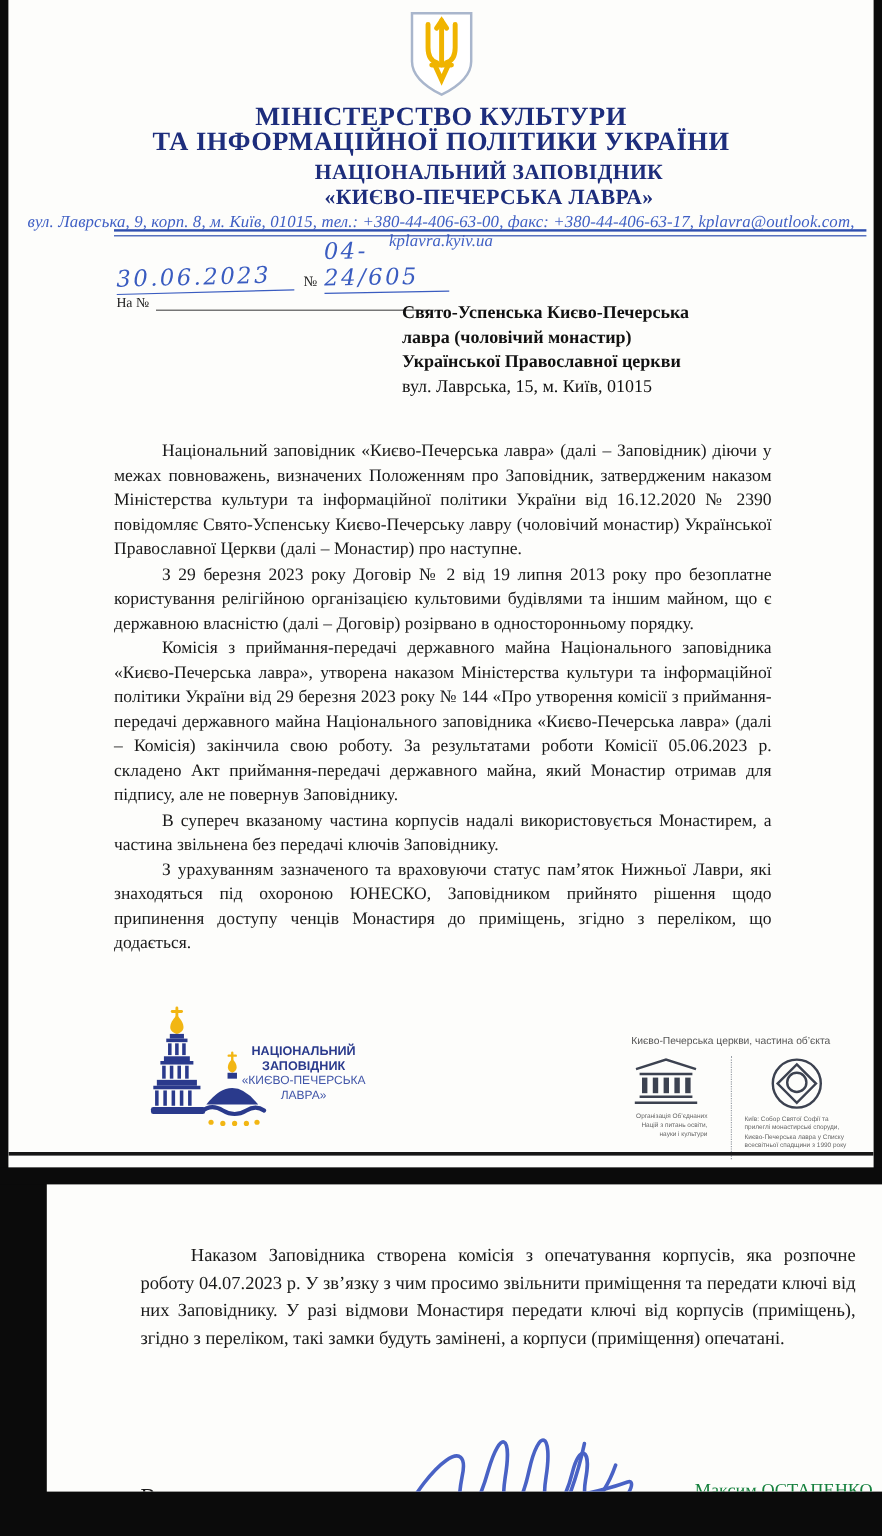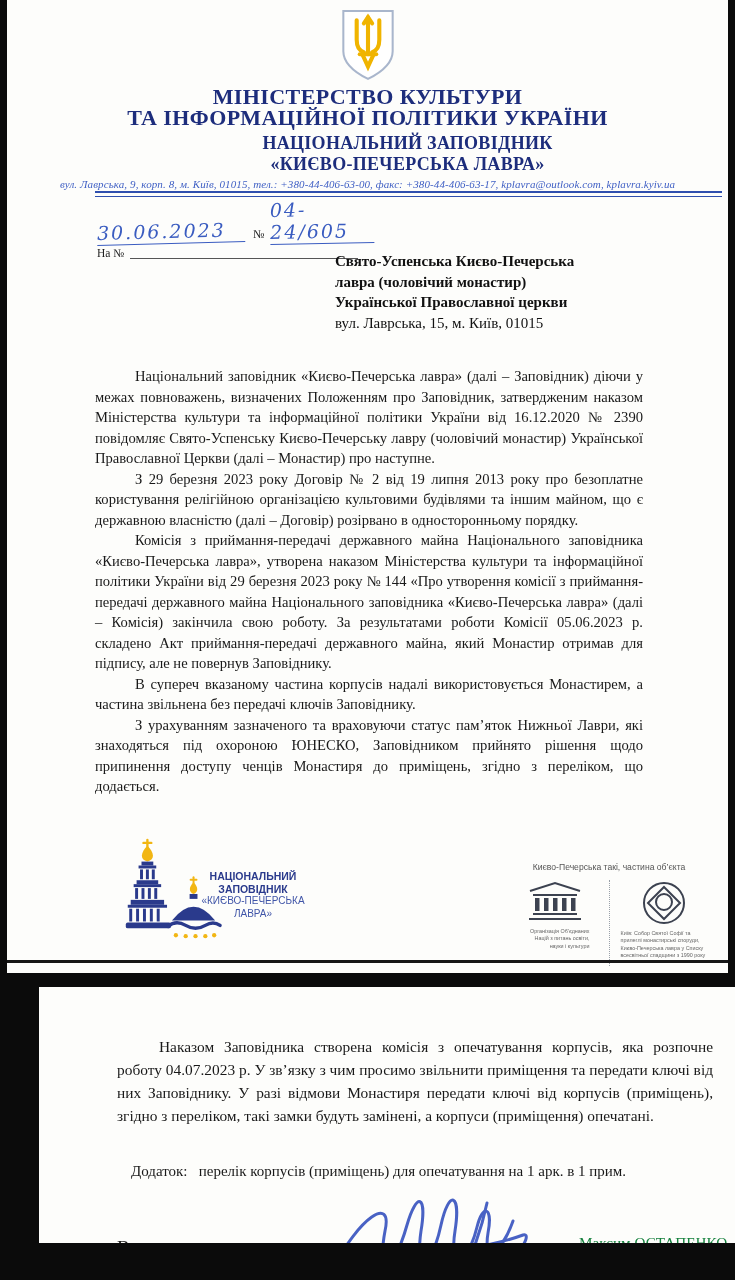--- a/index.html
+++ b/index.html
@@ -9,21 +9,21 @@
   .page2{top:987px;height:256px;margin-left:32px;}
   .gap{position:absolute;left:0;top:973px;width:735px;height:14px;background:#0b0b0b;}
 
   
   .emblem{position:absolute;left:50%;transform:translateX(-50%);top:8px;width:62px;height:74px;}
   .h-ministry{position:absolute;top:86px;left:0;width:100%;text-align:center;color:#1d2d7c;
     font-weight:bold;font-size:22px;line-height:21px;letter-spacing:.4px;}
   .h-org{position:absolute;top:133px;left:0;width:100%;text-align:center;color:#1d2d7c;
     font-weight:bold;font-size:18px;line-height:21px;letter-spacing:.3px;padding-left:40px;}
   .address{position:absolute;top:178px;left:0;width:100%;text-align:center;color:#3f5fc4;
-    font-style:italic;font-size:11px;letter-spacing:.1px;}
+    font-style:italic;font-size:14px;letter-spacing:.1px;}
   .rule{position:absolute;top:191px;left:88px;right:6px;height:3px;
     border-top:2px solid #2f4fae;border-bottom:1px solid #2f4fae;}
 
   
   .ref{position:absolute;left:90px;top:198px;width:300px;}
   .hw{font-family:"DejaVu Serif",serif;font-style:italic;color:#3a5cc0;font-size:19px;letter-spacing:2px;}
   .ref-row1{display:flex;align-items:flex-end;}
   .ref-date{display:inline-block;width:148px;border-bottom:1.6px solid #3a5cc0;transform:rotate(-1.5deg);padding-bottom:1px;}
   .ref-no{font-family:"Liberation Serif",serif;font-size:12px;color:#222;margin:0 6px 2px 8px;}
   .ref-num{display:inline-block;width:104px;border-bottom:1.6px solid #3a5cc0;transform:rotate(-1deg);padding-bottom:1px;}
@@ -171,21 +171,21 @@
       </g>
     </svg>
     <div class="logo-text">
       <div class="l12">НАЦІОНАЛЬНИЙ</div>
       <div class="l12">ЗАПОВІДНИК</div>
       <div class="l34">«КИЄВО-ПЕЧЕРСЬКА</div>
       <div class="l34">ЛАВРА»</div>
     </div>
 
     <div class="unesco">
-      <div class="unesco-title">Києво-Печерська такі, частина об’єкта</div>
+      <div class="unesco-title">Києво-Печерська церкви, частина об’єкта</div>
       <div class="unesco-row">
         <div class="unesco-col">
           <svg width="62" height="44" viewBox="0 0 62 44">
             <g stroke="#3c4250" stroke-width="2" fill="none">
               <path d="M6 11 L31 3 L56 11"></path>
               <path d="M9 15 H53"></path>
               <path d="M9 34 H53"></path>
               <path d="M5 39 H57"></path>
             </g>
             <g fill="#3c4250">
@@ -212,21 +212,20 @@
 
     <div class="scanline"></div>
   </div>
 
   <div class="gap"></div>
 
   <div class="page page2">
     <div class="body2">
       <p>Наказом Заповідника створена комісія з опечатування корпусів, яка розпочне роботу 04.07.2023 р. У зв’язку з чим просимо звільнити приміщення та передати ключі від них Заповіднику. У разі відмови Монастиря передати ключі від корпусів (приміщень), згідно з переліком, такі замки будуть замінені, а корпуси (приміщення) опечатані.</p>
     </div>
-    <div class="attachment">Додаток:   перелік корпусів (приміщень) для опечатування на 1 арк. в 1 прим.</div>
     <div class="sig-position">В.о. генерального директора</div>
     <svg class="sig-art" viewBox="0 0 230 150">
       <g fill="none" stroke="#3a55c0" stroke-width="3" stroke-linecap="round" opacity="0.92">
         <path d="M14 92 C40 40 74 18 66 54 C58 96 74 98 88 48 C98 14 108 18 102 54 C96 94 112 94 122 48 C130 12 142 16 136 54 C130 92 148 90 158 50 C164 26 174 30 169 56 C164 86 182 78 194 44"></path>
         <path d="M168 26 C160 64 140 116 112 142"></path>
         <path d="M10 104 C70 76 150 78 204 58 C210 56 208 66 196 78"></path>
       </g>
     </svg>
     <div class="sig-name">Максим ОСТАПЕНКО</div>
   </div>

